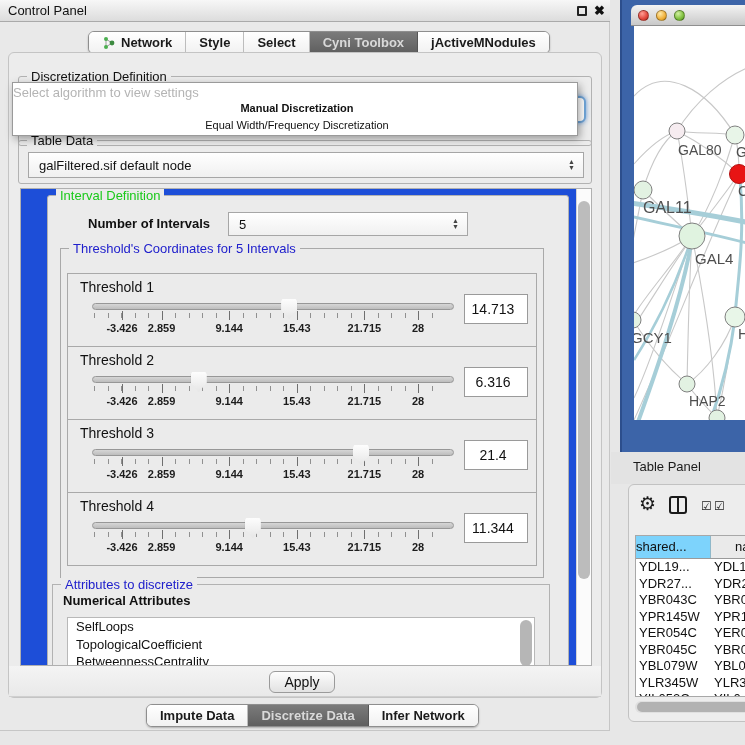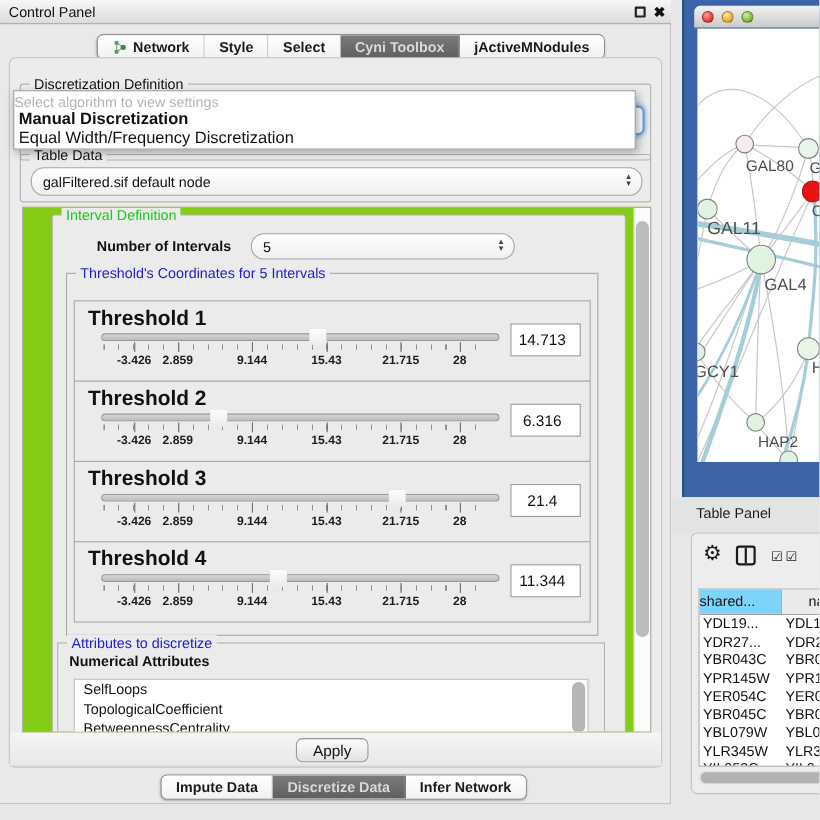--- a/index.html
+++ b/index.html
@@ -31,46 +31,46 @@
   .gtitle.green{color:#19c919;}
   .gtitle.blue{color:#2020cc;}
 
   
   #algo-group{left:18px;top:76px;width:574px;height:70px;}
   #algo-combo{left:28px;top:96px;width:558px;height:27px;background:#fff;border:2px solid #6fa5d8;border-radius:6px;box-shadow:0 0 5px rgba(90,150,220,.9);}
 
   
   #algo-popup{left:12px;top:82px;width:566px;height:54px;background:#fff;border:1px solid #9a9a9a;box-shadow:2px 3px 8px rgba(0,0,0,.35);z-index:60;}
   #algo-popup .hint{height:17px;padding-top:2px;font-size:13px;color:#b4b4b4;}
-  #algo-popup .opt{height:17px;padding-left:4px;font-size:15px;color:#111;line-height:17px;}
+  #algo-popup .opt{height:17px;padding-left:4px;font-size:11px;color:#111;line-height:17px;text-align:center;}
   #algo-popup .opt.b{font-weight:bold;}
 
   
   #td-group{left:18px;top:140px;width:574px;height:44px;}
-  .combo{background:linear-gradient(#ffffff,#f0f0f0);border:1px solid #a6a6a6;border-radius:12px;font-size:13px;color:#111;text-align:right;}
+  .combo{background:linear-gradient(#ffffff,#f0f0f0);border:1px solid #a6a6a6;border-radius:0;font-size:13px;color:#111;text-align:right;}
   .combo .ctext{position:absolute;left:10px;top:0;line-height:24px;}
   .stepper{position:absolute;right:8px;top:50%;transform:translateY(-50%);display:flex;flex-direction:column;line-height:6px;font-size:7px;color:#444;}
   #td-combo{left:28px;top:152px;width:556px;height:26px;}
   #td-combo .ctext{line-height:25px;}
 
   
-  #scrollpane{left:20px;top:188px;width:572px;height:478px;background:#84cc16;border:1px solid #b0b0b0;overflow:hidden;}
+  #scrollpane{left:20px;top:188px;width:572px;height:478px;background:#1d4ed8;border:1px solid #b0b0b0;overflow:hidden;}
   #vtrack{left:555px;top:0;width:16px;height:477px;background:#fbfbfb;border-left:1px solid #d5d5d5;}
   #vthumb{left:557px;top:12px;width:12px;height:378px;background:#bcbcbc;border-radius:6px;}
 
   #interval-group{left:26px;top:6px;width:522px;height:500px;background:#ebebeb;border:1px solid #b2b2b2;border-radius:3px;}
   #interval-group .gtitle{background:#ebebeb;}
   #noi-label{left:40px;top:20px;font-size:13px;font-weight:bold;color:#111;}
   #noi-combo{left:180px;top:16px;width:240px;height:24px;}
 
   #thr-group{left:12px;top:52px;width:484px;height:330px;border:1px solid #a9a9a9;}
   #thr-group .gtitle{background:#ebebeb;}
 
   .thr-row{left:6px;width:470px;height:74px;border:1px solid #a9a9a9;background:#ebebeb;}
-  .thr-label{position:absolute;left:12px;top:5px;font-size:19px;font-weight:bold;color:#111;}
+  .thr-label{position:absolute;left:12px;top:5px;font-size:14px;font-weight:normal;color:#111;}
   .slider{position:absolute;left:24px;top:22px;width:366px;height:46px;}
   .track{position:absolute;left:0;top:7px;width:362px;height:7px;border:1px solid #979797;border-radius:4px;background:linear-gradient(#d6d6d6,#bdbdbd);}
   .thumb{position:absolute;top:3px;width:16px;height:20px;background:linear-gradient(#fdfdfd,#e6e6e6);clip-path:polygon(8% 0,92% 0,100% 12%,100% 55%,50% 100%,0 55%,0 12%);filter:drop-shadow(0 0 1px #777);}
   .ticks{position:absolute;left:2px;top:17px;width:339px;height:5px;background:repeating-linear-gradient(90deg,#909090 0 1px,transparent 1px 13.52px);}
   .mtick{position:absolute;top:15px;width:1px;height:9px;background:#6f6f6f;}
   .alab{position:absolute;top:26px;transform:translateX(-50%);font-size:11px;font-weight:bold;color:#1c1c1c;white-space:nowrap;}
   .ax0{left:2px;margin-left:28px;} .ax1{left:69.6px;} .ax2{left:137.2px;} .ax3{left:204.8px;} .ax4{left:272.4px;} .ax5{left:326px;}
   .valbox{position:absolute;left:396px;top:20px;width:64px;height:30px;background:#fff;border:1px solid #9a9a9a;font-size:14px;color:#111;text-align:center;line-height:28px;padding-right:6px;}
 
   #attr-group{left:4px;top:388px;width:498px;height:120px;border:1px solid #b2b2b2;}

